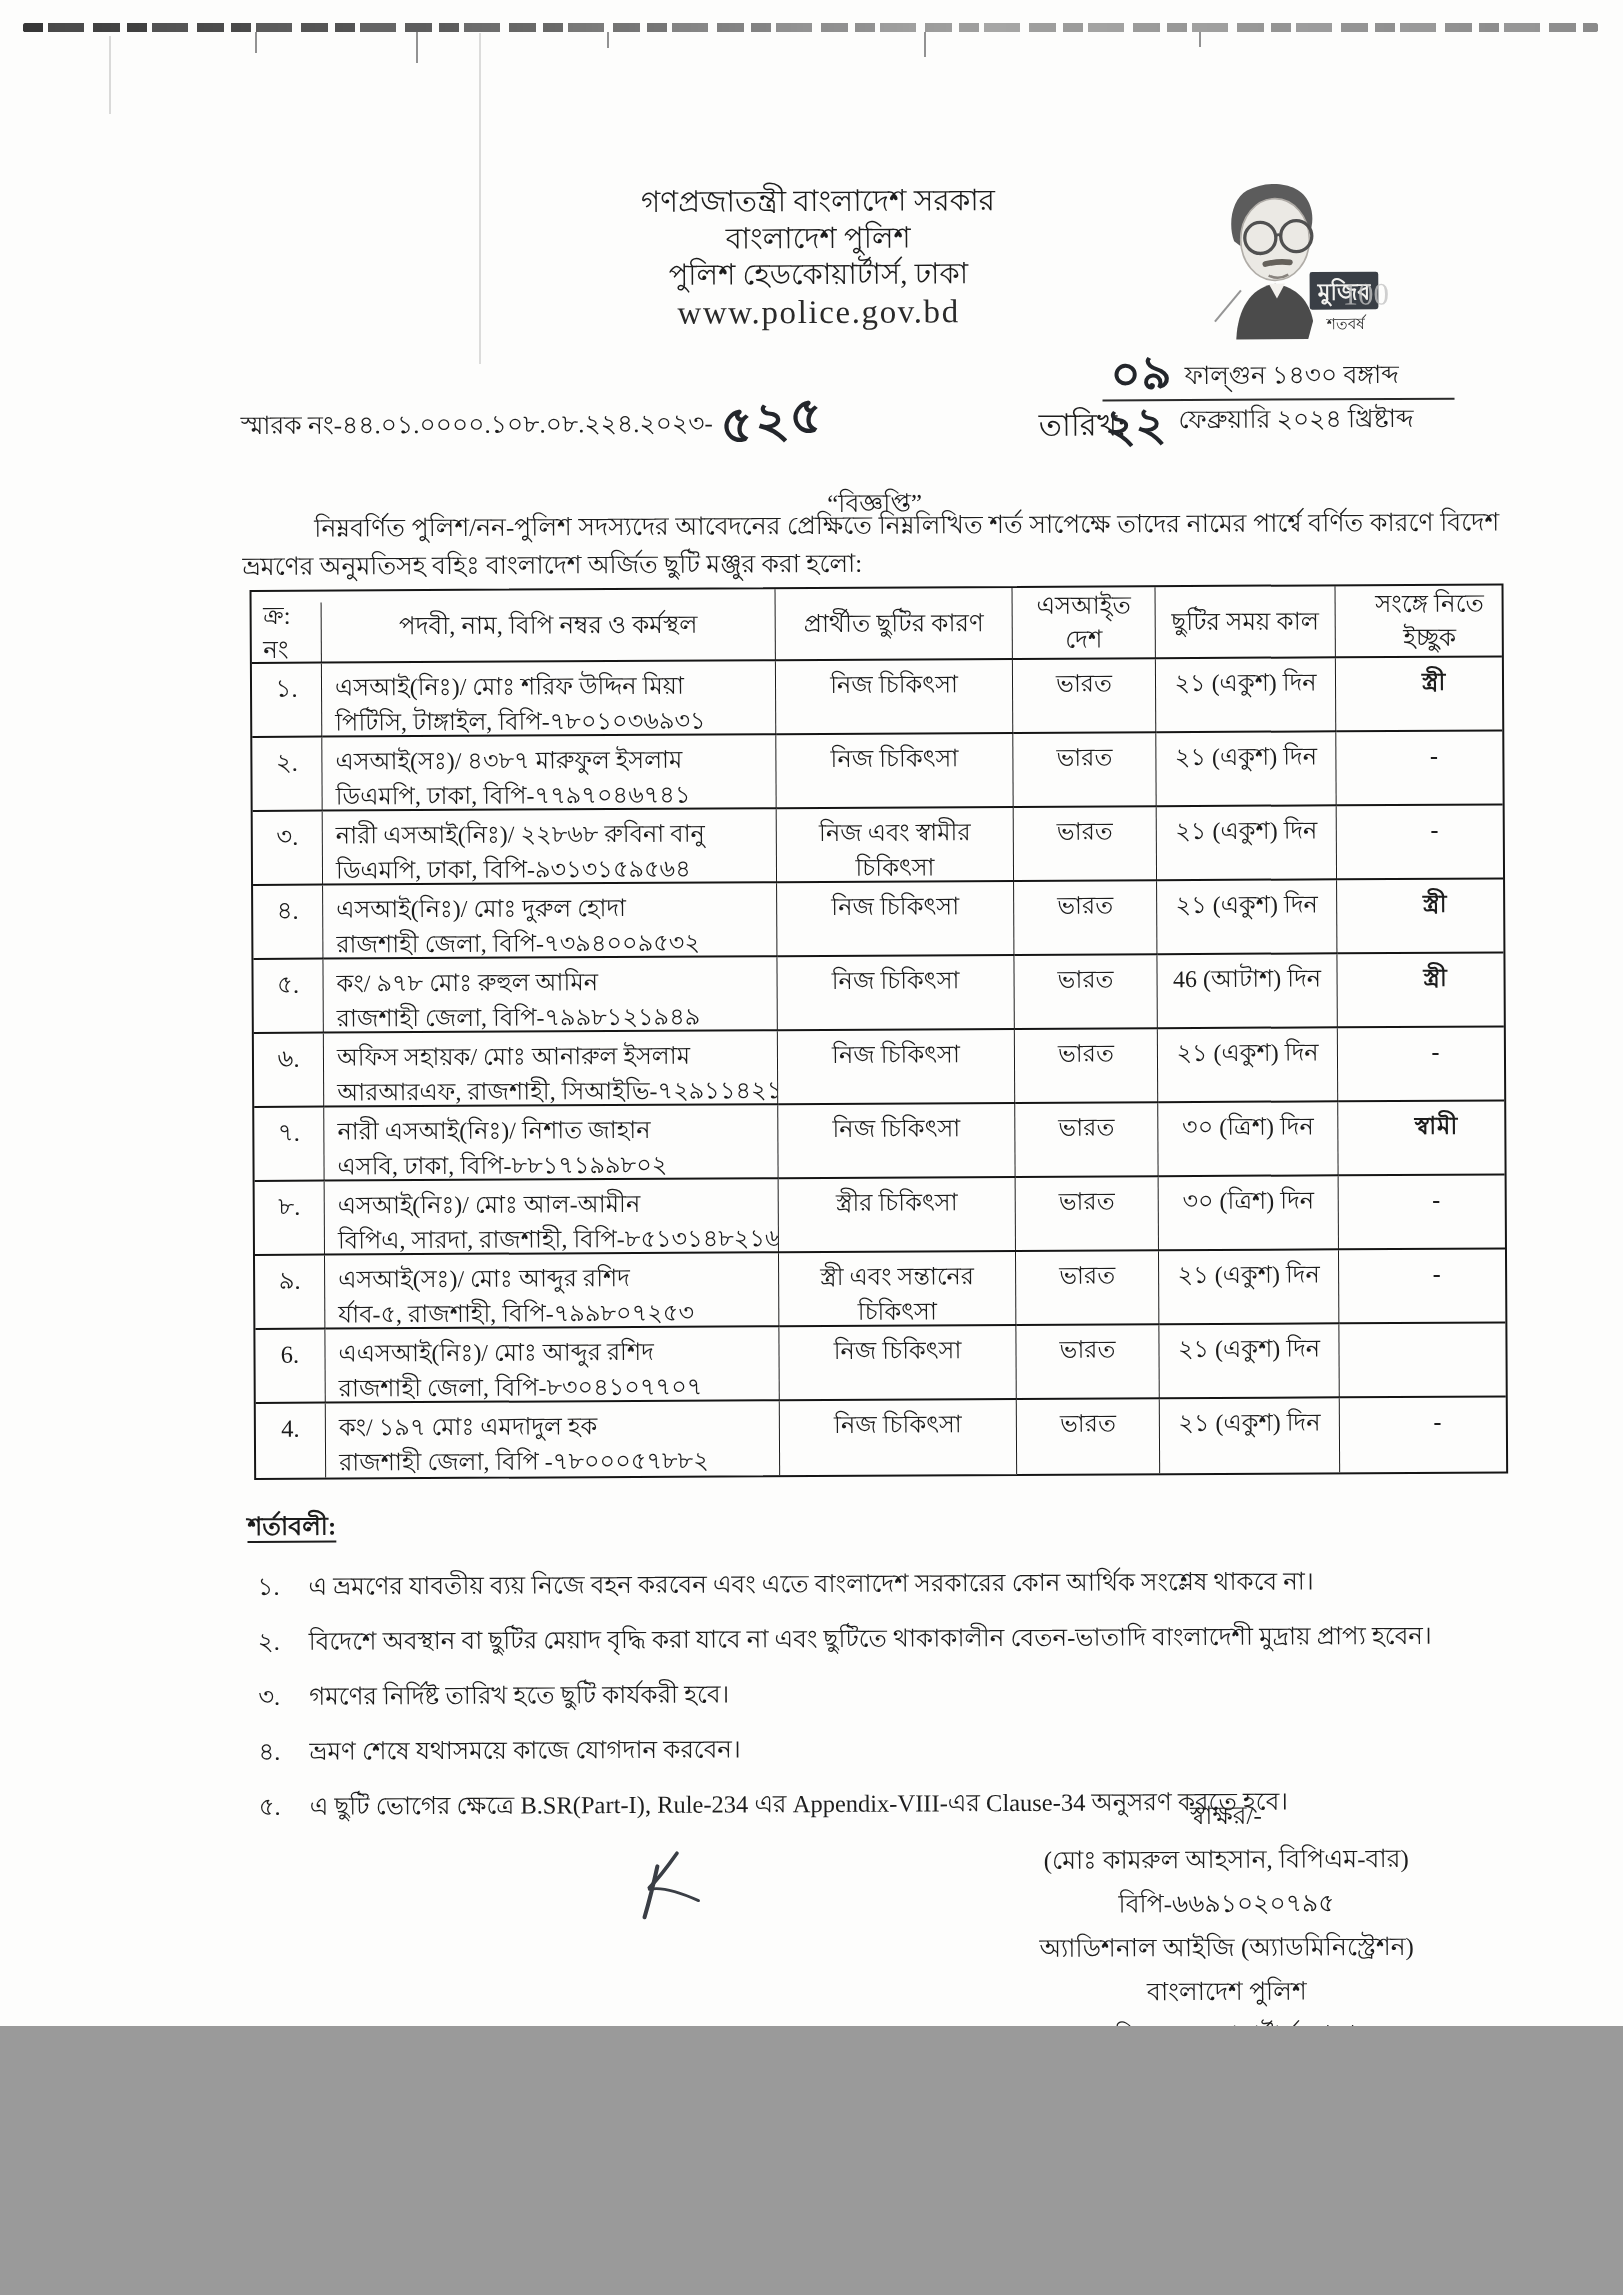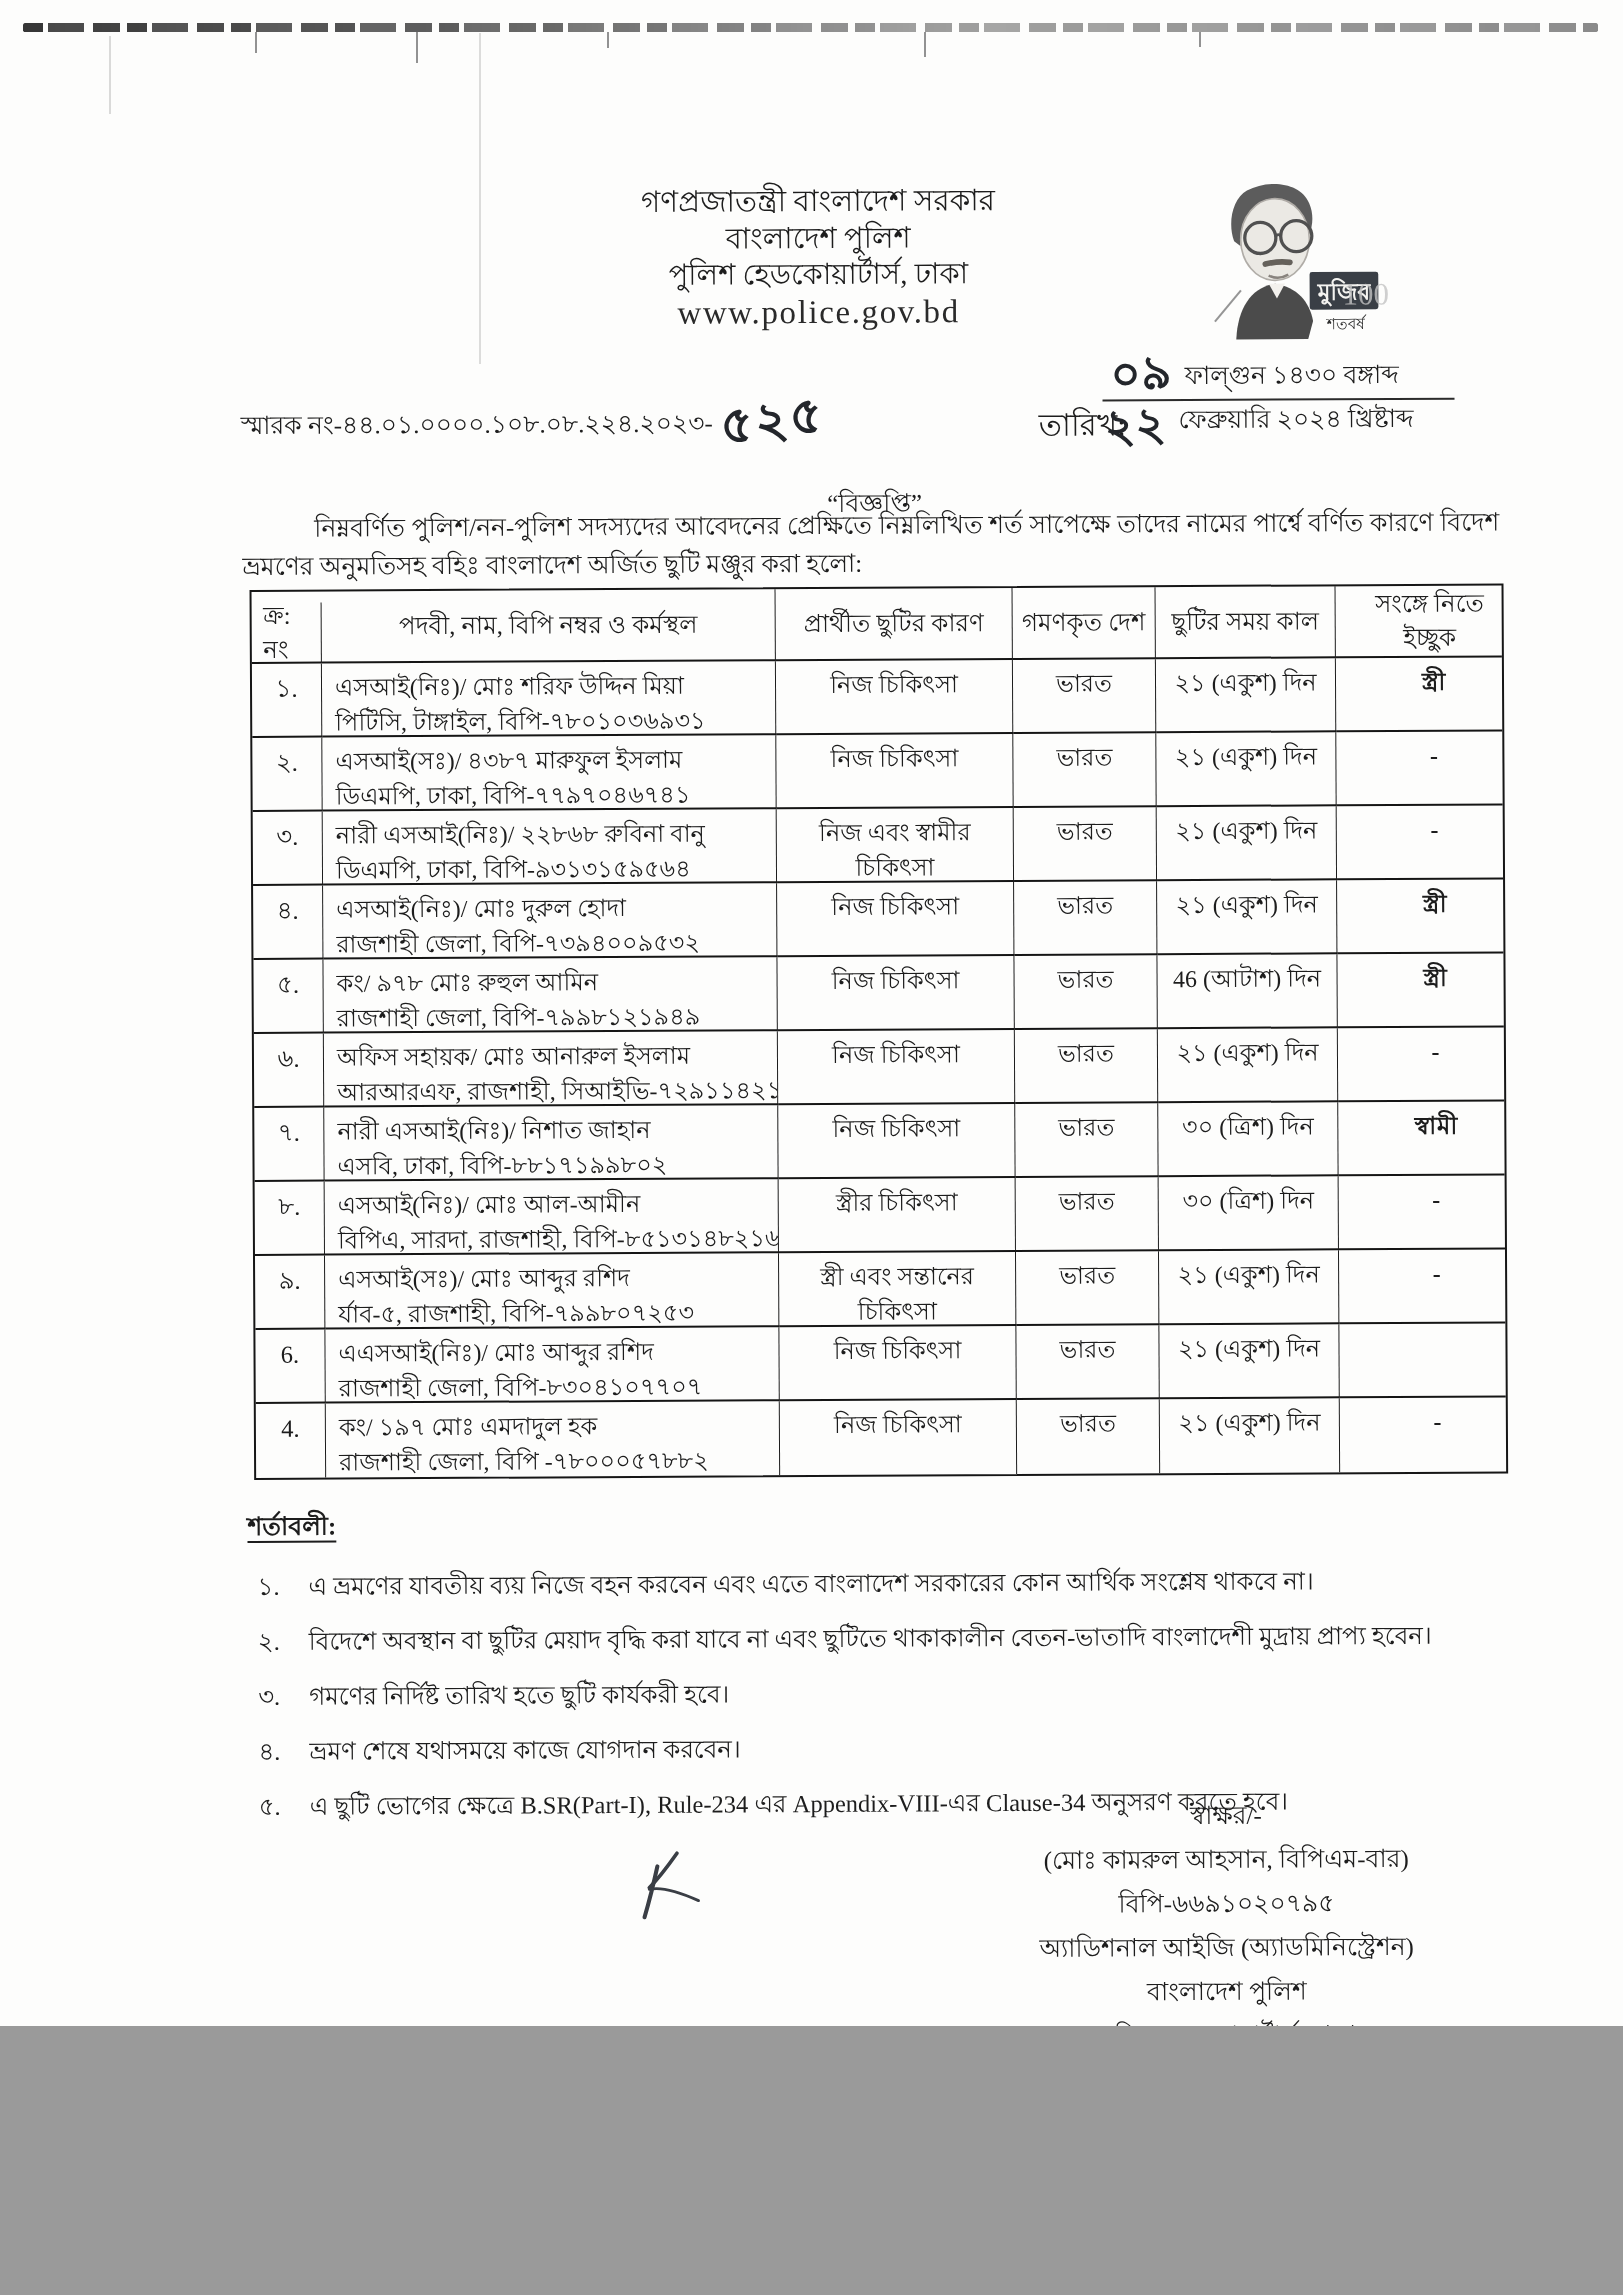--- a/index.html
+++ b/index.html
@@ -147,21 +147,21 @@
     </div>
 
     <div class="notice-title">“বিজ্ঞপ্তি”</div>
 
     <div class="intro">নিম্নবর্ণিত পুলিশ/নন-পুলিশ সদস্যদের আবেদনের প্রেক্ষিতে নিম্নলিখিত শর্ত সাপেক্ষে তাদের নামের পার্শ্বে বর্ণিত কারণে বিদেশ ভ্রমণের অনুমতিসহ বহিঃ বাংলাদেশ অর্জিত ছুটি মঞ্জুর করা হলো:</div>
 
     <div class="tbl">
       <div class="cell hc sl">ক্র: নং</div>
       <div class="cell hc">পদবী, নাম, বিপি নম্বর ও কর্মস্থল</div>
       <div class="cell hc">প্রার্থীত ছুটির কারণ</div>
-      <div class="cell hc">গমণকৃত দেশ</div>
+      <div class="cell hc">এসআইৃত দেশ</div>
       <div class="cell hc">ছুটির সময় কাল</div>
       <div class="cell hc">সংঙ্গে নিতে ইচ্ছুক</div>
 
       <div class="cell dc sl">১.</div>
       <div class="cell dc name">
           <div class="ln">এসআই(নিঃ)/ মোঃ শরিফ উদ্দিন মিয়া</div>
           <div class="ln">পিটিসি, টাঙ্গাইল, বিপি-৭৮০১০৩৬৯৩১</div>
         </div>
       <div class="cell dc">নিজ চিকিৎসা</div>
       <div class="cell dc">ভারত</div>

